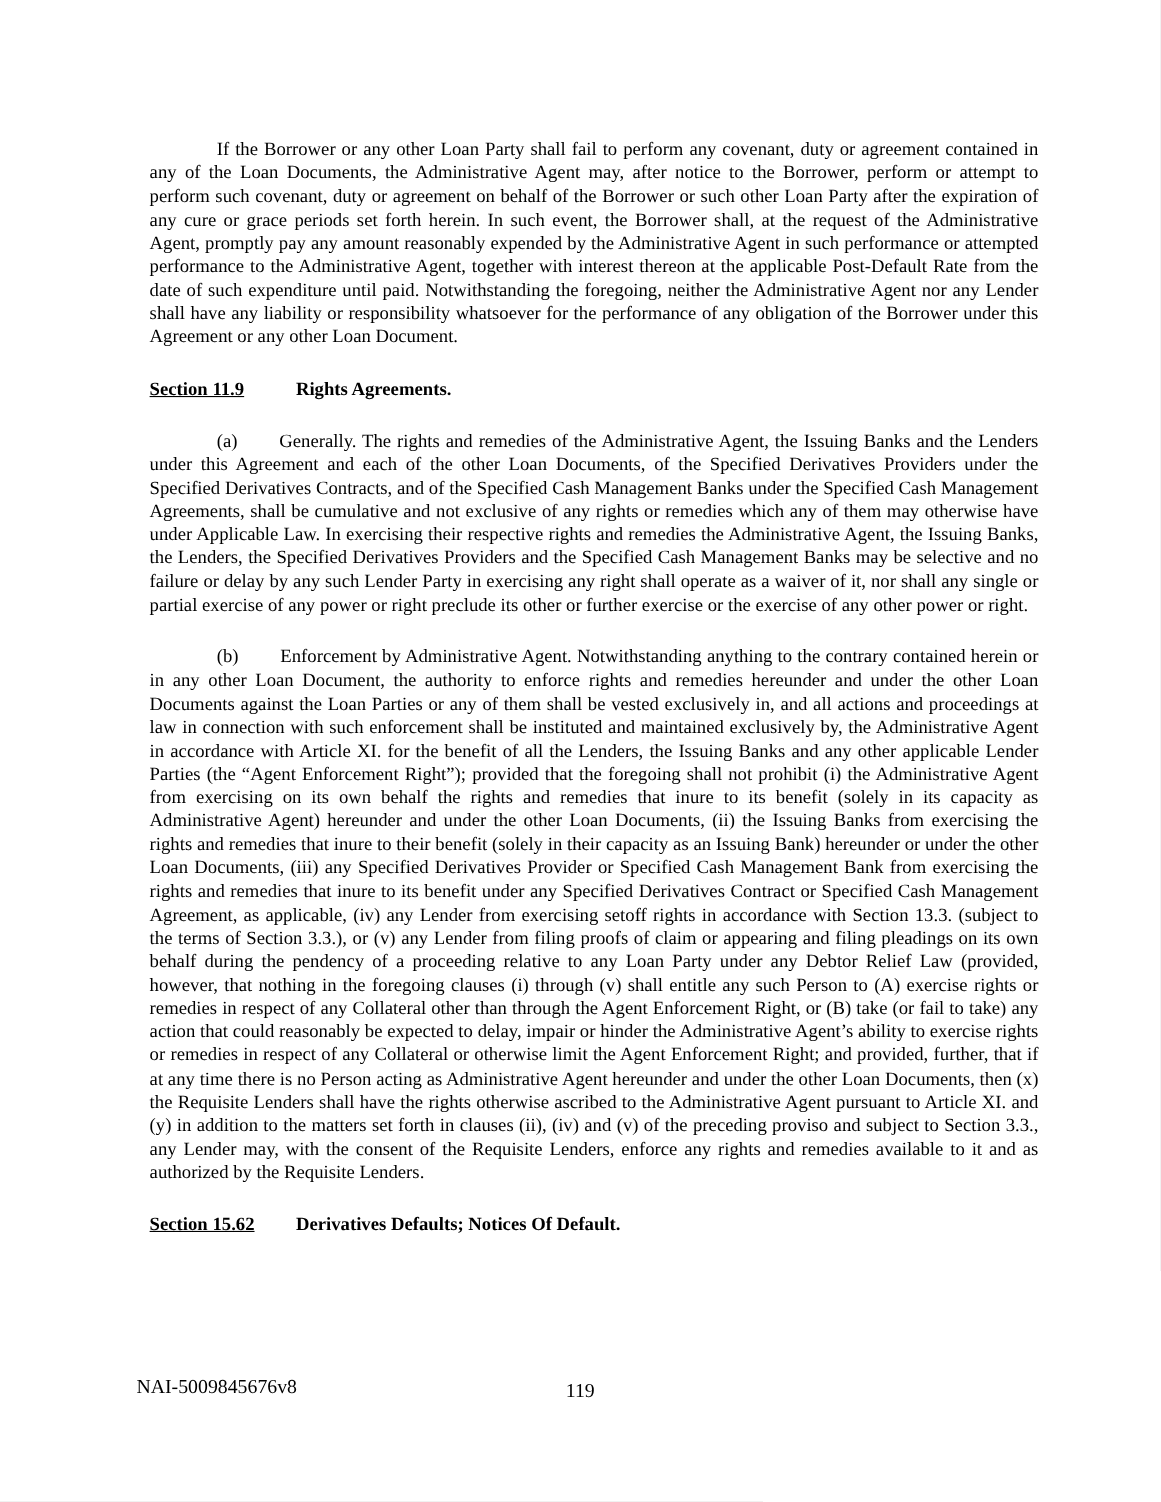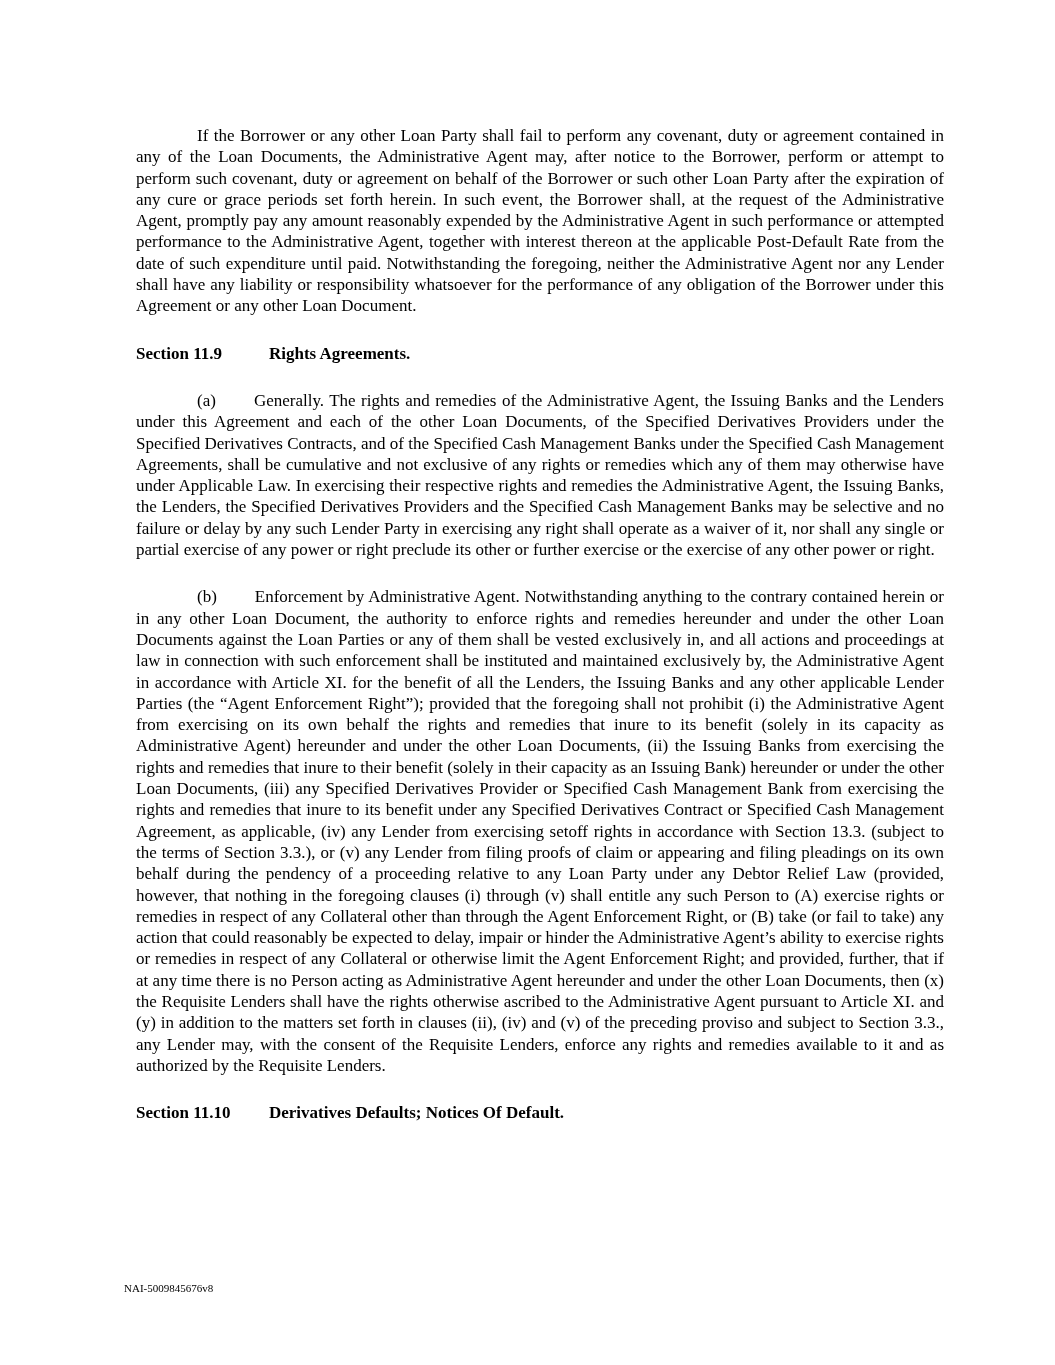--- a/index.html
+++ b/index.html
@@ -31,58 +31,60 @@
   }
   .heading {
     font-size: 17px;
     line-height: 21.3px;
     font-weight: bold;
     margin: 0 0 26px 0;
   }
   .h-label {
     display: inline-block;
     width: 133px;
+    text-decoration: underline;
   }
   .run-u { }
   .run-b { font-weight: normal; }
   .run-tab { display: inline-block; width: 38px; }
   .page-number {
     position: absolute;
     top: 1253px;
     left: 0;
     width: 100%;
     text-align: center;
     font-size: 18px;
     line-height: 22px;
   }
   .doc-id {
     position: absolute;
-    top: 1280px;
+    top: 1252px;
     left: 124px;
-    font-size: 11px;
+    font-size: 18px;
     line-height: 16px;
   }
 </style>
 </head>
 <body>
 
 <div class="page">
   <div class="doc">
 
     <p class="para"><span>If the Borrower or any other Loan Party shall fail to perform any covenant, duty or agreement contained in any of the Loan Documents, the Administrative Agent may, after notice to the Borrower, perform or attempt to perform such covenant, duty or agreement on behalf of the Borrower or such other Loan Party after the expiration of any cure or grace periods set forth herein. In such event, the Borrower shall, at the request of the Administrative Agent, promptly pay any amount reasonably expended by the Administrative Agent in such performance or attempted performance to the Administrative Agent, together with interest thereon at the applicable Post-Default Rate from the date of such expenditure until paid. Notwithstanding the foregoing, neither the Administrative Agent nor any Lender shall have any liability or responsibility whatsoever for the performance of any obligation of the Borrower under this Agreement or any other Loan Document.</span></p>
 
     <h2 class="heading">
       <span class="h-label">Section 11.9</span><span>Rights Agreements.</span>
     </h2>
 
     <p class="para"><span>(a)</span><span class="run-tab"></span><span class="run-u">Generally</span><span>. The rights and remedies of the Administrative Agent, the Issuing Banks and the Lenders under this Agreement and each of the other Loan Documents, of the Specified Derivatives Providers under the Specified Derivatives Contracts, and of the Specified Cash Management Banks under the Specified Cash Management Agreements, shall be cumulative and not exclusive of any rights or remedies which any of them may otherwise have under Applicable Law. In exercising their respective rights and remedies the Administrative Agent, the Issuing Banks, the Lenders, the Specified Derivatives Providers and the Specified Cash Management Banks may be selective and no failure or delay by any such Lender Party in exercising any right shall operate as a waiver of it, nor shall any single or partial exercise of any power or right preclude its other or further exercise or the exercise of any other power or right.</span></p>
 
     <p class="para"><span>(b)</span><span class="run-tab"></span><span class="run-u">Enforcement by Administrative Agent</span><span>. Notwithstanding anything to the contrary contained herein or in any other Loan Document, the authority to enforce rights and remedies hereunder and under the other Loan Documents against the Loan Parties or any of them shall be vested exclusively in, and all actions and proceedings at law in connection with such enforcement shall be instituted and maintained exclusively by, the Administrative Agent in accordance with Article XI. for the benefit of all the Lenders, the Issuing Banks and any other applicable Lender Parties (the </span><span class="run-b">“Agent Enforcement Right”</span><span>); </span><span class="run-u">provided</span><span> that the foregoing shall not prohibit (i) the Administrative Agent from exercising on its own behalf the rights and remedies that inure to its benefit (solely in its capacity as Administrative Agent) hereunder and under the other Loan Documents, (ii) the Issuing Banks from exercising the rights and remedies that inure to their benefit (solely in their capacity as an Issuing Bank) hereunder or under the other Loan Documents, (iii) any Specified Derivatives Provider or Specified Cash Management Bank from exercising the rights and remedies that inure to its benefit under any Specified Derivatives Contract or Specified Cash Management Agreement, as applicable, (iv) any Lender from exercising setoff rights in accordance with Section 13.3. (subject to the terms of Section 3.3.), or (v) any Lender from filing proofs of claim or appearing and filing pleadings on its own behalf during the pendency of a proceeding relative to any Loan Party under any Debtor Relief Law (provided, however, that nothing in the foregoing clauses (i) through (v) shall entitle any such Person to (A) exercise rights or remedies in respect of any Collateral other than through the Agent Enforcement Right, or (B) take (or fail to take) any action that could reasonably be expected to delay, impair or hinder the Administrative Agent’s ability to exercise rights or remedies in respect of any Collateral or otherwise limit the Agent Enforcement Right; and </span><span class="run-u">provided</span><span>, </span><span class="run-u">further</span><span>, that if at any time there is no Person acting as Administrative Agent hereunder and under the other Loan Documents, then (x) the Requisite Lenders shall have the rights otherwise ascribed to the Administrative Agent pursuant to Article XI. and (y) in addition to the matters set forth in clauses (ii), (iv) and (v) of the preceding proviso and subject to Section 3.3., any Lender may, with the consent of the Requisite Lenders, enforce any rights and remedies available to it and as authorized by the Requisite Lenders.</span></p>
 
     <h2 class="heading">
-      <span class="h-label">Section 11.10</span><span>Derivatives Defaults; Notices Of Default.</span>
+      <span class="h-label">Section 15.62</span><span>Derivatives Defaults; Notices Of Default.</span>
     </h2>
 
   </div>
 
+  <div class="page-number">119</div>
 
   <div class="doc-id">NAI-5009845676v8</div>
 </div>
 
 </body></html>

